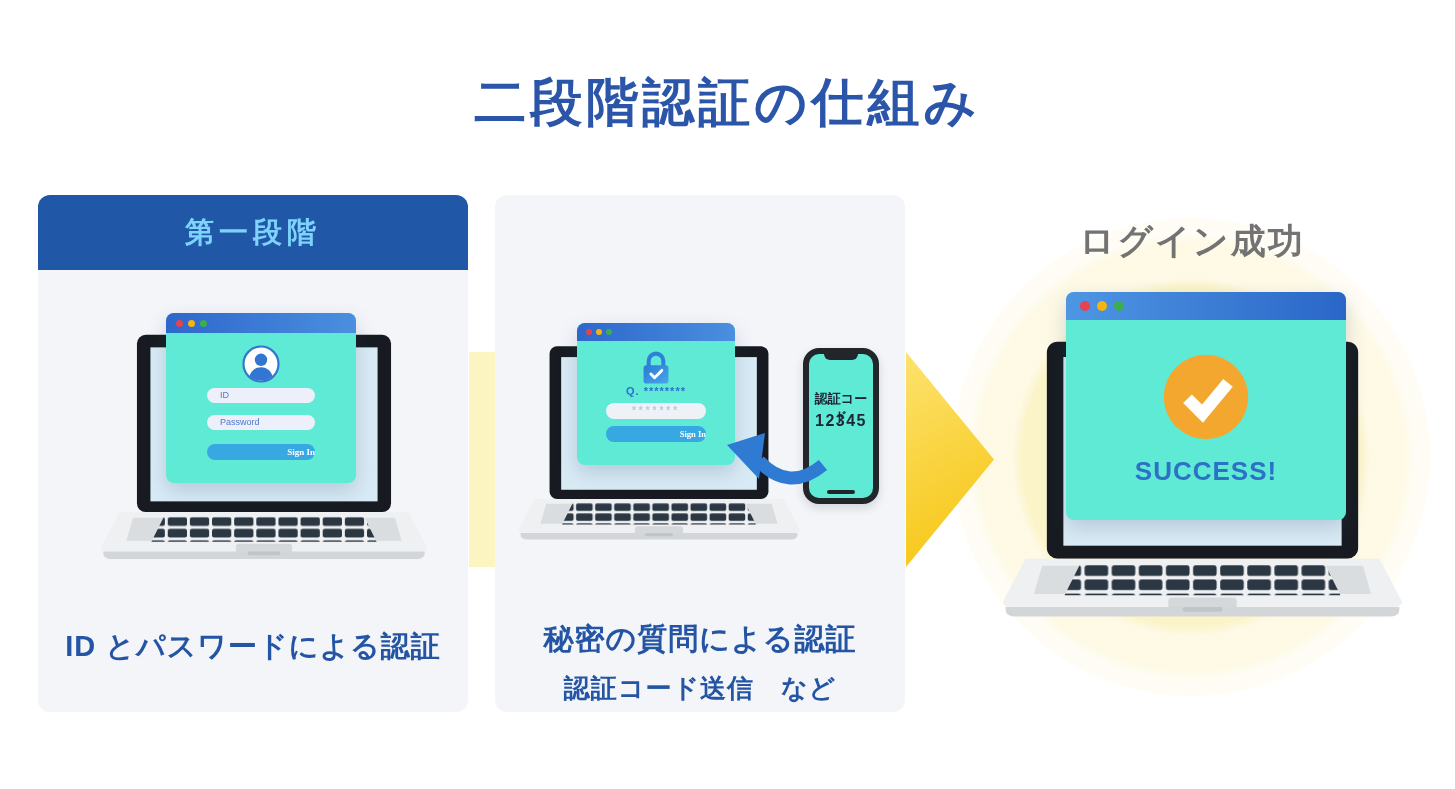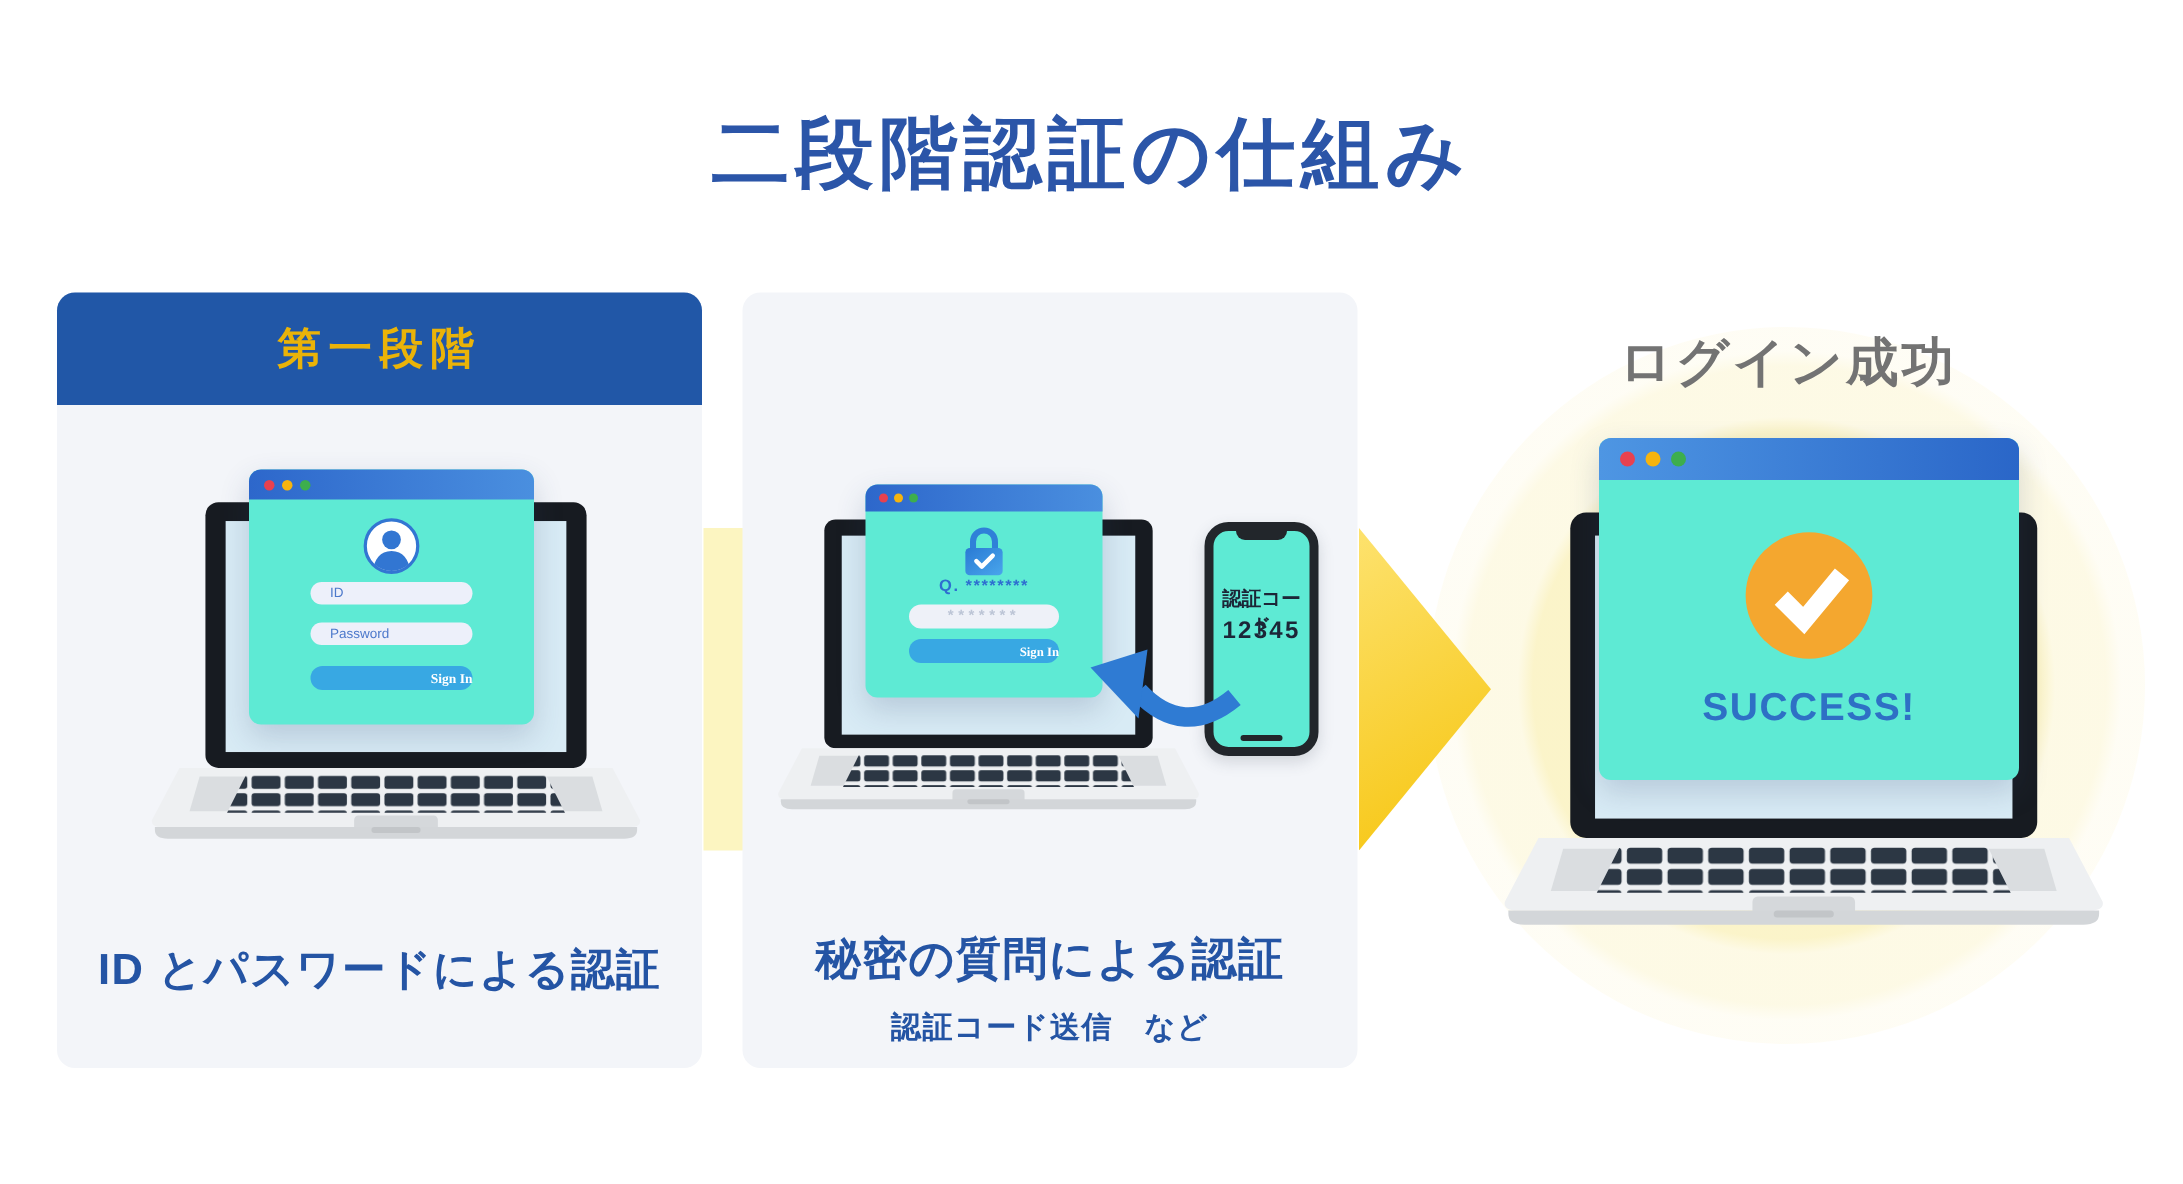--- a/index.html
+++ b/index.html
@@ -9,25 +9,25 @@
   
   #page-title{position:absolute;left:0;top:68px;width:100%;text-align:center;
     font-size:52px;font-weight:700;color:#2b55a8;letter-spacing:4px;}
 
   
   .panel{position:absolute;top:195px;height:517px;background:#f3f5f9;border-radius:12px;}
   #panel1{left:38px;width:430px;}
   #panel2{left:495px;width:410px;}
   .panel-header{height:75px;background:#2157a7;border-radius:12px 12px 0 0;
     display:flex;align-items:center;justify-content:center;
-    color:#eab308;font-size:29px;font-weight:700;letter-spacing:5px;}
+    color:#7dd3fc;font-size:29px;font-weight:700;letter-spacing:5px;}
   .caption{position:absolute;left:0;right:0;text-align:center;font-weight:700;color:#2454a4;}
   #cap1{top:432px;font-size:29px;letter-spacing:1px;}
   #cap2a{top:424px;font-size:30px;letter-spacing:1px;}
-  #cap2b{top:476px;font-size:20px;letter-spacing:1px;}
+  #cap2b{top:476px;font-size:26px;letter-spacing:1px;}
 
   
   #flow-band{position:absolute;left:469px;top:352px;width:28px;height:215px;background:#fcf5c1;}
   #flow-arrow{position:absolute;left:906px;top:352px;width:88px;height:215px;
     background:linear-gradient(150deg,#fde26e,#f6c40c);
     clip-path:polygon(0 0,100% 50%,0 100%);}
   #glow{position:absolute;left:952px;top:218px;width:478px;height:478px;border-radius:50%;
     background:radial-gradient(circle,
       rgba(249,238,173,.65) 0%, rgba(249,238,173,.65) 50%,
       rgba(252,246,212,.6) 53%, rgba(252,246,212,.6) 63%,

